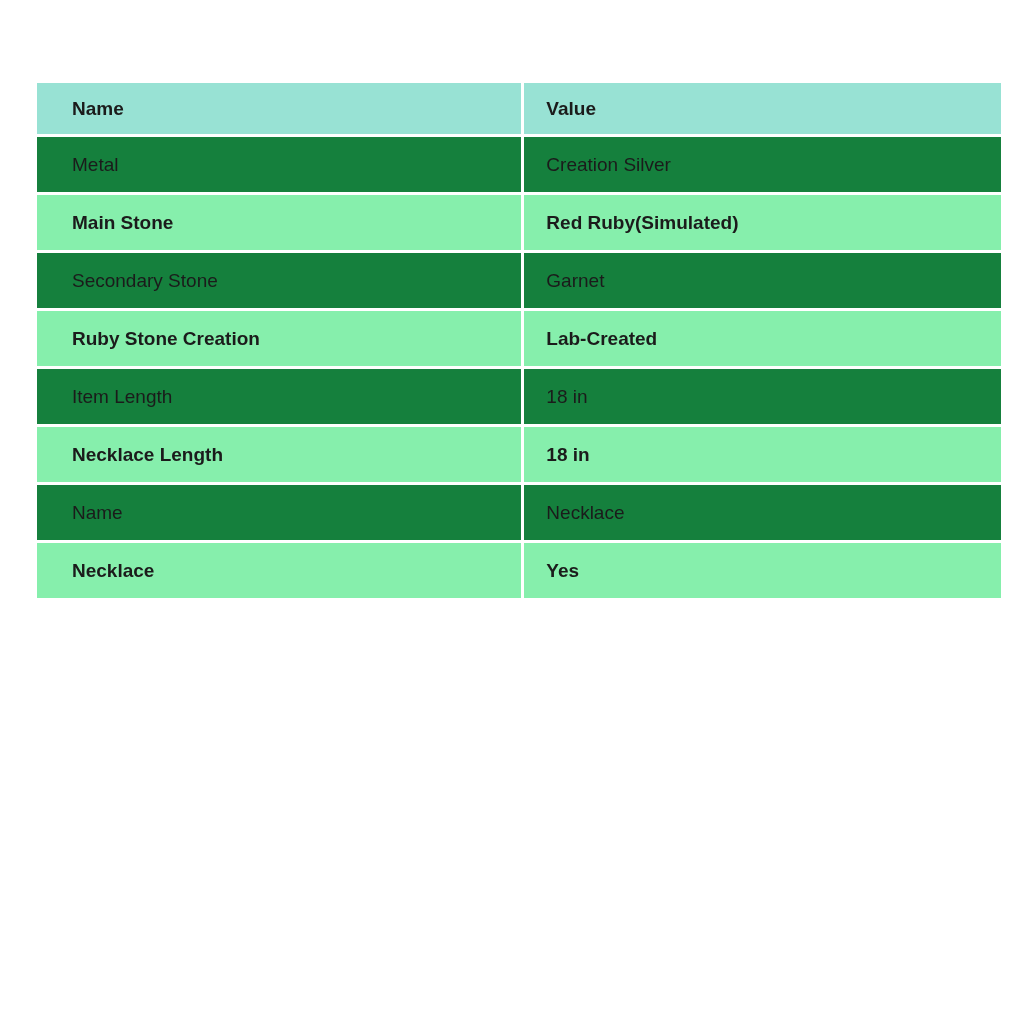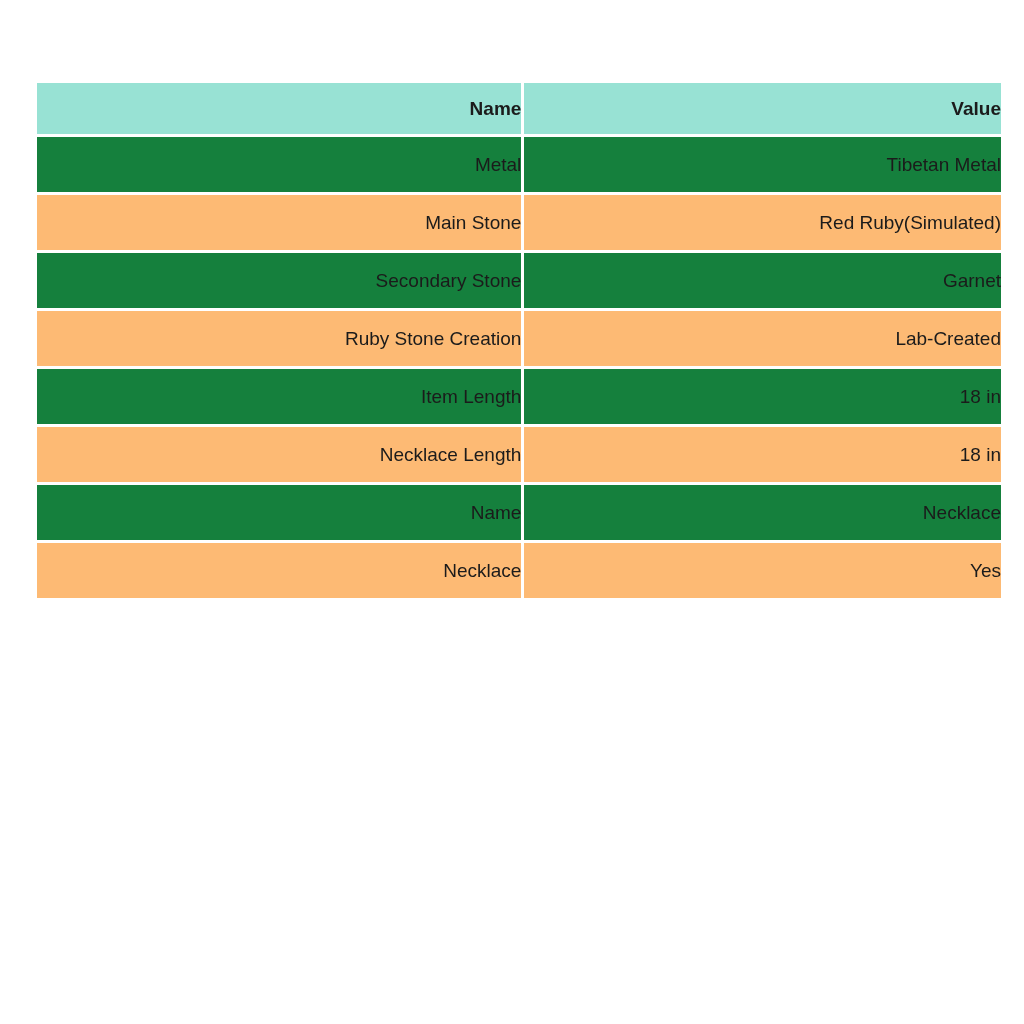--- a/index.html
+++ b/index.html
@@ -19,56 +19,56 @@
   }
   table.spec-table {
     width: 100%;
     border-collapse: separate;
     border-spacing: 3px;
     table-layout: fixed;
   }
   table.spec-table th,
   table.spec-table td {
     font-size: 19px;
-    text-align: right;
+    text-align: left;
     vertical-align: middle;
     overflow: hidden;
     white-space: nowrap;
   }
   table.spec-table th {
     height: 51px;
     font-weight: 600;
     background: #98e2d4;
   }
   table.spec-table td {
     height: 55px;
     font-weight: 400;
     background: #15803d;
   }
-  table.spec-table tr.alt td { background: #fdba74; }
+  table.spec-table tr.alt td { background: #86efac; font-weight: bold; }
   table.spec-table th.col-name,
   table.spec-table td.col-name { width: 50.4%; padding-left: 35px; }
   table.spec-table th.col-value,
   table.spec-table td.col-value { padding-left: 22px; }
 </style>
 </head>
 <body>
 
 <div class="spec-table-wrap">
   <table class="spec-table">
     <thead>
       <tr>
         <th class="col-name">Name</th>
         <th class="col-value">Value</th>
       </tr>
     </thead>
     <tbody>
       <tr>
         <td class="col-name">Metal</td>
-        <td class="col-value">Tibetan Metal</td>
+        <td class="col-value">Creation Silver</td>
       </tr>
       <tr class="alt">
         <td class="col-name">Main Stone</td>
         <td class="col-value">Red Ruby(Simulated)</td>
       </tr>
       <tr>
         <td class="col-name">Secondary Stone</td>
         <td class="col-value">Garnet</td>
       </tr>
       <tr class="alt">

